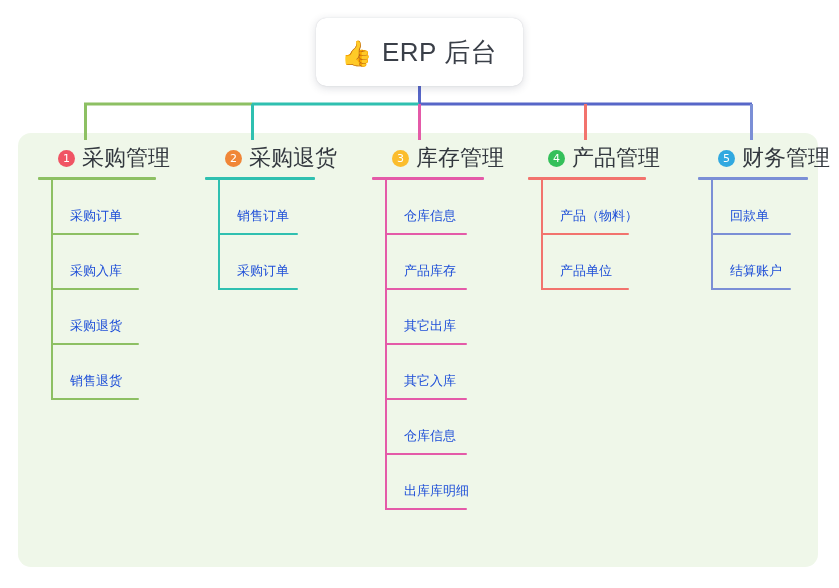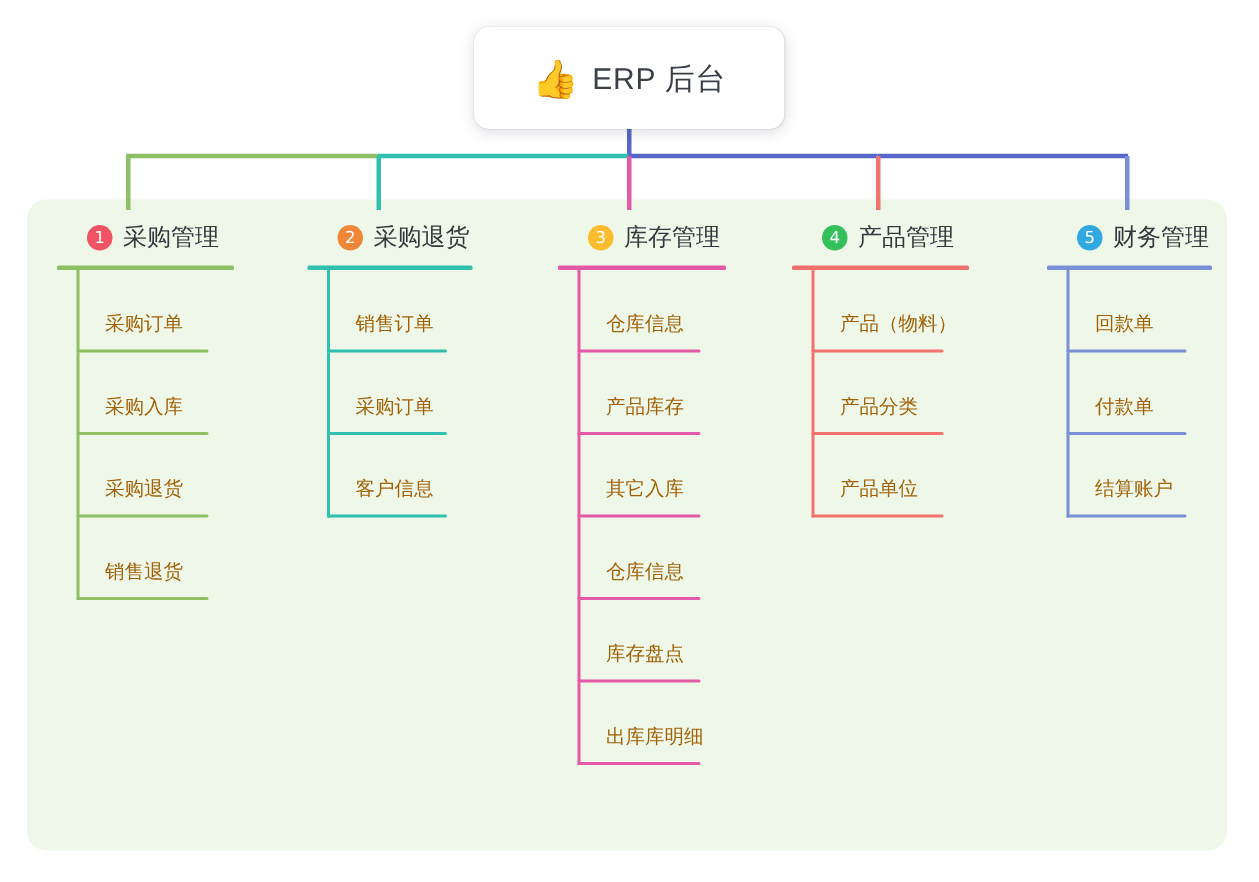--- a/index.html
+++ b/index.html
@@ -38,21 +38,21 @@
     gap: 9px;
     box-sizing: border-box;
   }
   #root-node .thumb {
     font-size: 25px;
     line-height: 1;
     display: inline-block;
     transform: translateY(1px);
   }
   #root-node .root-title {
-    font-size: 20px;
+    font-size: 26px;
     color: #3a3f48;
     letter-spacing: 0.5px;
     white-space: nowrap;
   }
 
   
   #panel {
     position: absolute;
     left: 18px;
     top: 133px;
@@ -89,40 +89,40 @@
     height: 17px;
     border-radius: 50%;
     color: #ffffff;
     font-size: 11px;
     line-height: 17px;
     text-align: center;
     font-family: "DejaVu Sans", sans-serif;
     flex: 0 0 auto;
   }
   .col-title {
-    font-size: 16px;
+    font-size: 22px;
     color: #33383f;
     white-space: nowrap;
   }
   .head-rule {
     height: 3px;
     margin-top: 7px;
     border-radius: 1px;
   }
 
   .leaf {
     position: relative;
     height: 55px;
   }
   .leaf-label {
     position: absolute;
     left: 32px;
     bottom: 10px;
     font-size: 13px;
-    color: #a16207;
+    color: #1d4ed8;
     white-space: nowrap;
   }
   .leaf-rule {
     position: absolute;
     left: 13px;
     bottom: 0;
     height: 2px;
     border-radius: 1px;
   }
   .leaf-stem {
@@ -201,25 +201,20 @@
           <div class="leaf">
             <div class="leaf-stem" style="background: rgb(47, 192, 176);"></div>
             <div class="leaf-rule" style="background: rgb(47, 192, 176); width: 80px;"></div>
             <div class="leaf-label">销售订单</div>
           </div>
           <div class="leaf">
             <div class="leaf-stem" style="background: rgb(47, 192, 176);"></div>
             <div class="leaf-rule" style="background: rgb(47, 192, 176); width: 80px;"></div>
             <div class="leaf-label">采购订单</div>
           </div>
-          <div class="leaf">
-            <div class="leaf-stem" style="background: rgb(47, 192, 176);"></div>
-            <div class="leaf-rule" style="background: rgb(47, 192, 176); width: 80px;"></div>
-            <div class="leaf-label">客户信息</div>
-          </div>
         </div>
       </div>
       <div class="column" style="left: 372px;">
         <div class="col-head">
           <span class="badge" style="background: rgb(251, 189, 45);">3</span>
           <span class="col-title">库存管理</span>
         </div>
         <div class="head-rule" style="background: rgb(228, 90, 168); width: 112px;"></div>
         <div>
           <div class="leaf">
@@ -228,31 +223,31 @@
             <div class="leaf-label">仓库信息</div>
           </div>
           <div class="leaf">
             <div class="leaf-stem" style="background: rgb(228, 90, 168);"></div>
             <div class="leaf-rule" style="background: rgb(228, 90, 168); width: 82px;"></div>
             <div class="leaf-label">产品库存</div>
           </div>
           <div class="leaf">
             <div class="leaf-stem" style="background: rgb(228, 90, 168);"></div>
             <div class="leaf-rule" style="background: rgb(228, 90, 168); width: 82px;"></div>
+            <div class="leaf-label">其它出库</div>
+          </div>
+          <div class="leaf">
+            <div class="leaf-stem" style="background: rgb(228, 90, 168);"></div>
+            <div class="leaf-rule" style="background: rgb(228, 90, 168); width: 82px;"></div>
             <div class="leaf-label">其它入库</div>
           </div>
           <div class="leaf">
             <div class="leaf-stem" style="background: rgb(228, 90, 168);"></div>
             <div class="leaf-rule" style="background: rgb(228, 90, 168); width: 82px;"></div>
             <div class="leaf-label">仓库信息</div>
-          </div>
-          <div class="leaf">
-            <div class="leaf-stem" style="background: rgb(228, 90, 168);"></div>
-            <div class="leaf-rule" style="background: rgb(228, 90, 168); width: 82px;"></div>
-            <div class="leaf-label">库存盘点</div>
           </div>
           <div class="leaf">
             <div class="leaf-stem" style="background: rgb(228, 90, 168);"></div>
             <div class="leaf-rule" style="background: rgb(228, 90, 168); width: 82px;"></div>
             <div class="leaf-label">出库库明细</div>
           </div>
         </div>
       </div>
       <div class="column" style="left: 528px;">
         <div class="col-head">
@@ -262,48 +257,38 @@
         <div class="head-rule" style="background: rgb(242, 115, 109); width: 118px;"></div>
         <div>
           <div class="leaf">
             <div class="leaf-stem" style="background: rgb(242, 115, 109);"></div>
             <div class="leaf-rule" style="background: rgb(242, 115, 109); width: 88px;"></div>
             <div class="leaf-label">产品（物料）</div>
           </div>
           <div class="leaf">
             <div class="leaf-stem" style="background: rgb(242, 115, 109);"></div>
             <div class="leaf-rule" style="background: rgb(242, 115, 109); width: 88px;"></div>
-            <div class="leaf-label">产品分类</div>
-          </div>
-          <div class="leaf">
-            <div class="leaf-stem" style="background: rgb(242, 115, 109);"></div>
-            <div class="leaf-rule" style="background: rgb(242, 115, 109); width: 88px;"></div>
             <div class="leaf-label">产品单位</div>
           </div>
         </div>
       </div>
       <div class="column" style="left: 698px;">
         <div class="col-head">
           <span class="badge" style="background: rgb(49, 169, 224);">5</span>
           <span class="col-title">财务管理</span>
         </div>
         <div class="head-rule" style="background: rgb(123, 143, 214); width: 110px;"></div>
         <div>
           <div class="leaf">
             <div class="leaf-stem" style="background: rgb(123, 143, 214);"></div>
             <div class="leaf-rule" style="background: rgb(123, 143, 214); width: 80px;"></div>
             <div class="leaf-label">回款单</div>
           </div>
           <div class="leaf">
             <div class="leaf-stem" style="background: rgb(123, 143, 214);"></div>
             <div class="leaf-rule" style="background: rgb(123, 143, 214); width: 80px;"></div>
-            <div class="leaf-label">付款单</div>
-          </div>
-          <div class="leaf">
-            <div class="leaf-stem" style="background: rgb(123, 143, 214);"></div>
-            <div class="leaf-rule" style="background: rgb(123, 143, 214); width: 80px;"></div>
             <div class="leaf-label">结算账户</div>
           </div>
         </div>
       </div>
     </div>
 
 </div>
 
 </body></html>

